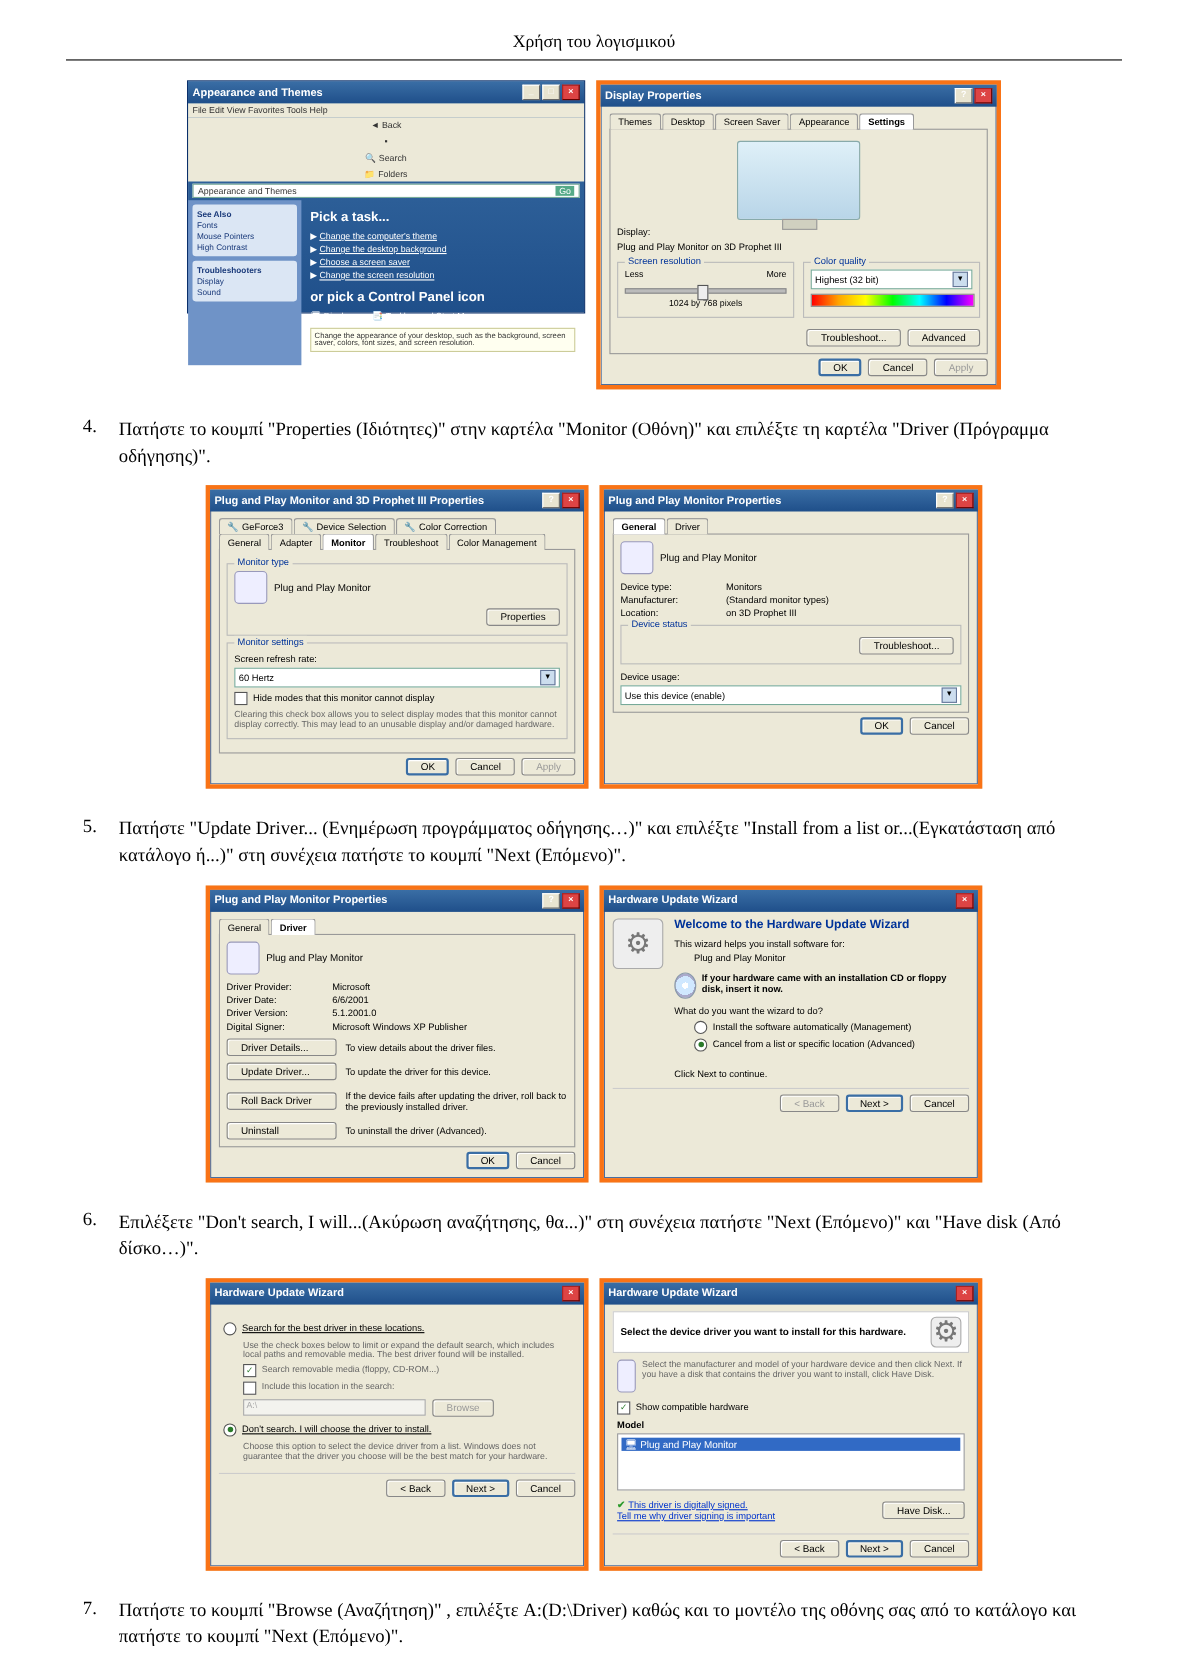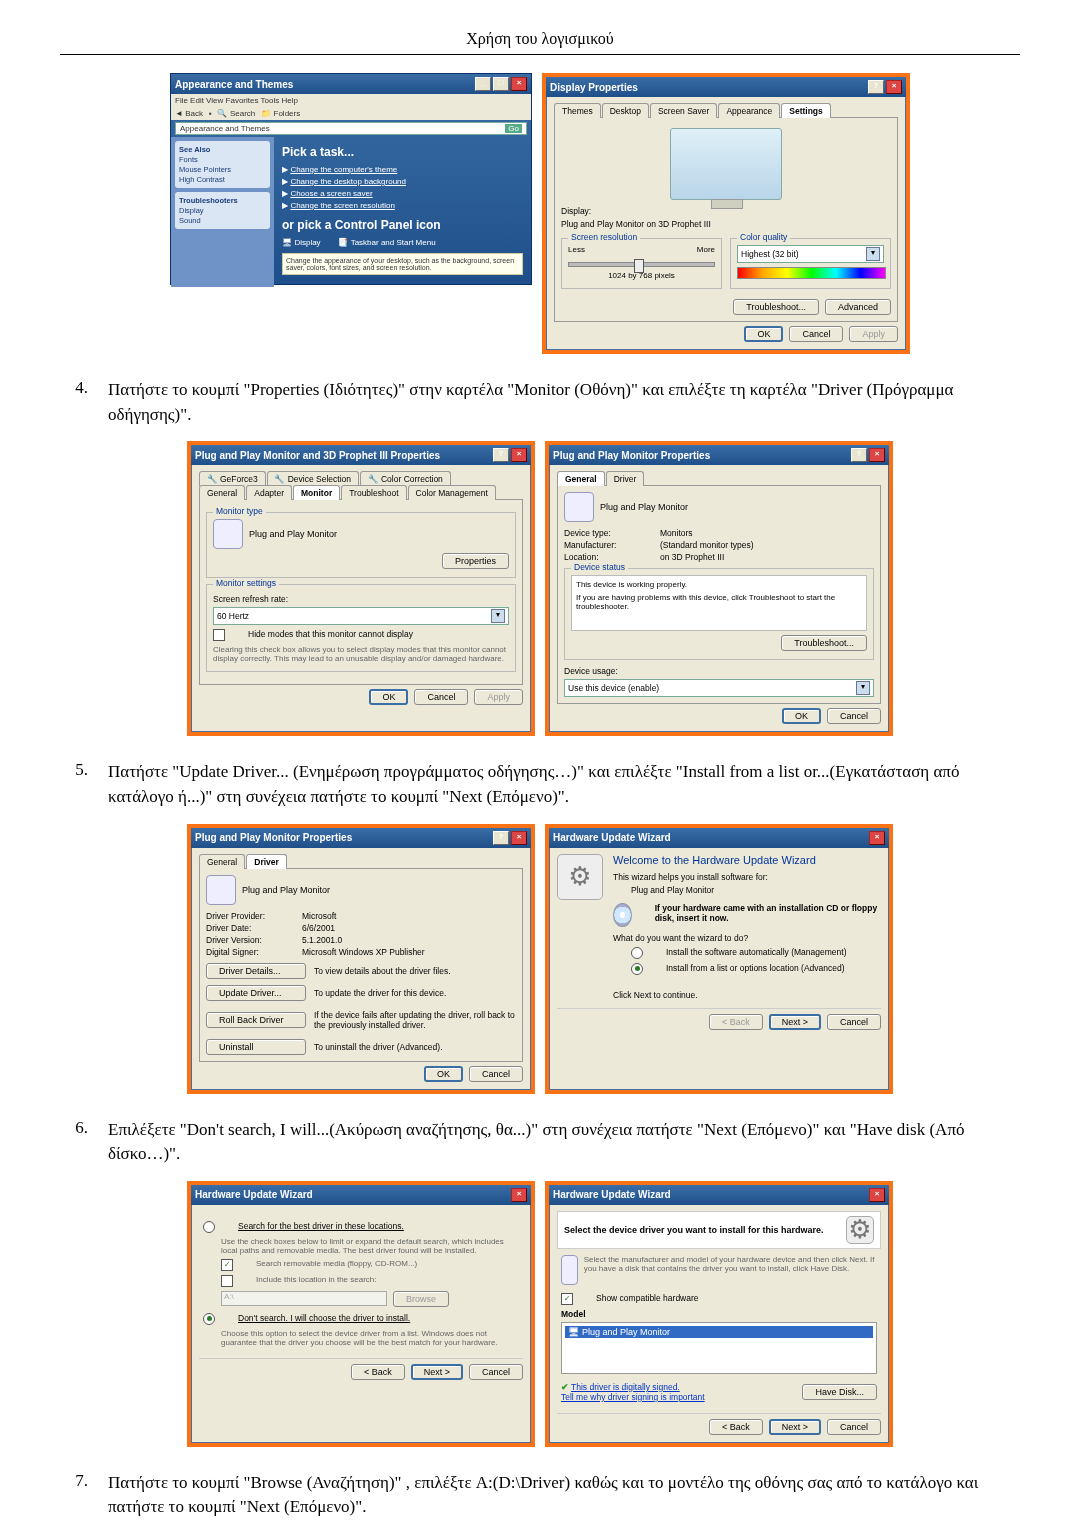--- a/index.html
+++ b/index.html
@@ -133,36 +133,36 @@
   .slider-rail { height:3px; background:#bbb; border:1px solid #888; position:relative; margin:8px 0 4px 0;}
   .slider-thumb{ position:absolute; left:45%; top:-4px; width:8px; height:12px; background:#eee; border:1px solid #555;}
   .colorbar { height:10px; width:100%; background: linear-gradient(90deg, red, orange, yellow, lime, cyan, blue, magenta); border:1px solid #888;}
   .dropdown {
     display:flex; justify-content:space-between; align-items:center;
     border:1px solid #7a9; background:#fff; padding:1px 3px; font-size:8.5px;
   }
   .dropdown .dd { width:12px; height:12px; background:#cde; border:1px solid #679; text-align:center; line-height:10px; font-size:8px;}
   .kv { display:grid; grid-template-columns: 90px 1fr; gap:2px 6px; font-size:8.5px; margin:6px 0;}
   .textline { font-size:8.5px; margin:3px 0;}
-  .checkbox-row { display:flex; align-items:flex-start; gap:23px; font-size:8.5px; margin:4px 0;}
+  .checkbox-row { display:flex; align-items:flex-start; gap:5px; font-size:8.5px; margin:4px 0;}
   .chk { width:10px; height:10px; border:1px solid #555; background:#fff; flex:none; text-align:center; font-size:8px; line-height:9px;}
   .chk.checked::before{content:"✓"; color:#2a7a2a;}
   .radio { width:10px; height:10px; border:1px solid #555; border-radius:50%; background:#fff; flex:none; display:inline-flex; align-items:center; justify-content:center;}
   .radio.checked::before{content:""; width:5px; height:5px; border-radius:50%; background:#2a7a2a; display:block;}
   .device-icon { width:28px; height:28px; background:#eef; border:1px solid #99b; border-radius:4px; display:inline-block;}
   .cd-icon{ width:22px;height:22px;border-radius:50%;background:radial-gradient(circle at 50% 50%, #fff 0 20%, #d0e8ff 20% 60%, #aac 60% 100%); border:1px solid #89a; display:inline-block;}
   .small-muted{ color:#666; font-size:8px;}
   .leftpad { padding-left:18px; }
   .cp-blue {
     background: linear-gradient(#3a6ea5,#1f4f8a);
     color:#fff; width:360px; font-family:Tahoma,Arial,sans-serif; font-size:8px;
     border:1px solid #0a2f6a; height:210px; position:relative;
   }
   .cp-blue .menubar{background:#ece9d8;color:#333;padding:2px 4px;font-size:8px;}
-  .cp-blue .toolbar{background:#ece9d8;color:#333;padding:2px 4px;font-size:8px;display:flex;gap:6px;align-items:center;}
+  .cp-blue .toolbar{background:#ece9d8;color:#333;padding:2px 4px;font-size:8px;display:flex;gap:6px;align-items:center;flex-direction:column;}
   .cp-blue .addr{background:#fff;color:#333;padding:1px 4px;font-size:8px; margin:2px 4px; display:flex; justify-content:space-between; border:1px solid #7a9;}
   .cp-blue .body{display:flex; height:150px;}
   .cp-blue .side{width:95px; background:#6f93c7; padding:4px;}
   .cp-blue .main{flex:1; padding:6px 8px;}
   .cp-blue .side .sgroup{background:#dbe6f4; color:#1a3a7a; border-radius:3px; padding:3px 4px; margin-bottom:4px; font-size:7.5px;}
   .cp-blue .sgroup div{margin:1px 0;}
   .cp-blue h3{ margin:2px 0 6px 0; font-size:12px; font-weight:bold;}
   .cp-blue .task{ margin:3px 0; font-size:8px;}
   .cp-blue .task .tlink{ text-decoration:underline;}
   .wizard-icon{ width:44px; height:44px; flex:none; background:#eee; border:1px solid #aaa; border-radius:5px; display:flex; align-items:center; justify-content:center;}
@@ -367,24 +367,20 @@
           <div class="kv">
             <span>Device type:</span>
               <span>Monitors</span>
             <span>Manufacturer:</span>
               <span>(Standard monitor types)</span>
             <span>Location:</span>
               <span>on 3D Prophet III</span>
           </div>
           <div class="group" style="background:#ece9d8">
             <div class="group-title">Device status</div>
-            <div style="background:#fff;border:1px solid #bbb;padding:4px;font-size:8px;height:46px">
-              <div>This device is working properly.</div>
-              <div style="margin-top:4px">If you are having problems with this device, click Troubleshoot to start the troubleshooter.</div>
-            </div>
             <div class="btnrow">
                 <div class="xpbtn">Troubleshoot...</div>
               </div>
           </div>
           <div class="textline">Device usage:</div>
           <div class="dropdown">
             <span>Use this device (enable)</span>
               <span class="dd">▾</span>
           </div>
         </div>
@@ -452,35 +448,35 @@
       <div class="titlebar">
           <span>Hardware Update Wizard</span>
         <span class="btns">
             <span class="tbtn close">×</span>
           </span>
         </div>
       <div class="win-body">
         <div style="display:flex;gap:10px">
           <div class="wizard-icon"></div>
           <div style="flex:1">
-            <div style="font-weight:normal;font-size:11px;color:#003399">Welcome to the Hardware Update Wizard</div>
+            <div style="font-weight:bold;font-size:11px;color:#003399">Welcome to the Hardware Update Wizard</div>
             <div class="textline" style="margin-top:6px">This wizard helps you install software for:</div>
             <div class="textline leftpad">Plug and Play Monitor</div>
             <div class="checkbox-row" style="margin-top:8px">
               <span class="cd-icon"></span>
               <span style="font-weight:bold">If your hardware came with an installation CD or floppy disk, insert it now.</span>
             </div>
             <div class="textline" style="margin-top:6px">What do you want the wizard to do?</div>
             <div class="checkbox-row leftpad">
               <span class="radio"></span>
               <span>Install the software automatically (Management)</span>
             </div>
             <div class="checkbox-row leftpad">
               <span class="radio checked"></span>
-              <span>Install from a list or options location (Advanced)</span>
+              <span>Cancel from a list or specific location (Advanced)</span>
             </div>
             <div class="textline" style="margin-top:15px">Click Next to continue.</div>
           </div>
         </div>
         <div class="sep"></div>
         <div class="btnrow">
           <div class="xpbtn disabled">&lt; Back</div>
           <div class="xpbtn primary">Next &gt;</div>
           <div class="xpbtn">Cancel</div>
         </div>

